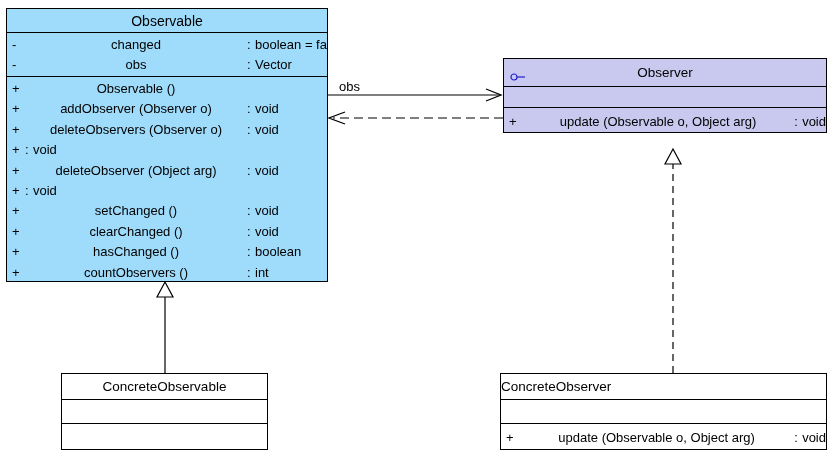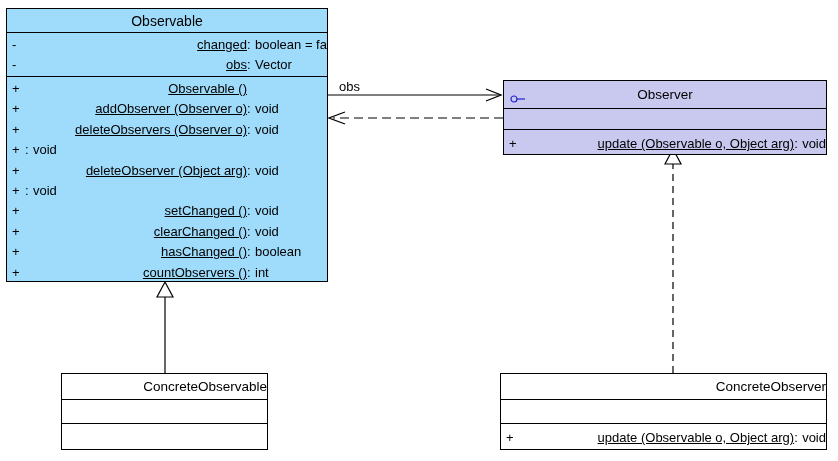--- a/index.html
+++ b/index.html
@@ -80,22 +80,21 @@
     white-space: nowrap;
     padding-left: 5px;
   }
   .m-vis {
     width: 13px;
     flex: 0 0 13px;
     text-align: left;
   }
   .m-sig {
     flex: 1 1 auto;
-    text-align: right;
-    text-decoration: underline;
+    text-align: center;
   }
   .m-type {
     flex: 0 0 auto;
     text-align: left;
   }
   .m-colon {
     display: inline-block;
     width: 8px;
   }
 
@@ -108,49 +107,49 @@
     background: #9fdcfb;
   }
   #observable-class .cls-name { font-size: 14px; }
   #observable-class .comp-name   { height: 24px; display:flex; align-items:center; justify-content:center; }
   #observable-class .comp-attrs  { height: 44px; }
   #observable-class .comp-ops    { height: 204px; }
   #observable-class .m-type { width: 72px; }
 
   #observer-class {
     left: 503px;
-    top: 80px;
+    top: 58px;
     width: 324px;
     height: 75px;
     background: #c9c9f0;
   }
   #observer-class .comp-name  { height: 28px; }
   #observer-class .comp-attrs { height: 21px; }
   #observer-class .comp-ops   { height: 24px; }
   #observer-class .member-row { line-height: 23px; }
 
   #concrete-observable-class {
     left: 61px;
     top: 373px;
     width: 207px;
     height: 77px;
     background: #ffffff;
   }
-  #concrete-observable-class .comp-name  { height: 26px; display:flex; align-items:center; justify-content:flex-end; }
+  #concrete-observable-class .comp-name  { height: 26px; display:flex; align-items:center; justify-content:center; }
   #concrete-observable-class .comp-attrs { height: 24px; }
   #concrete-observable-class .comp-ops   { height: 25px; }
 
   #concrete-observer-class {
     left: 500px;
     top: 373px;
     width: 327px;
     height: 77px;
     background: #ffffff;
   }
-  #concrete-observer-class .comp-name  { height: 26px; display:flex; align-items:center; justify-content:flex-end; }
+  #concrete-observer-class .comp-name  { height: 26px; display:flex; align-items:center; justify-content:flex-start; }
   #concrete-observer-class .comp-attrs { height: 24px; }
   #concrete-observer-class .comp-ops   { height: 25px; }
   #concrete-observer-class .member-row { line-height: 24px; }
 
   
   .edge-label {
     position: absolute;
     font-size: 13px;
     color: #000000;
     white-space: nowrap;

